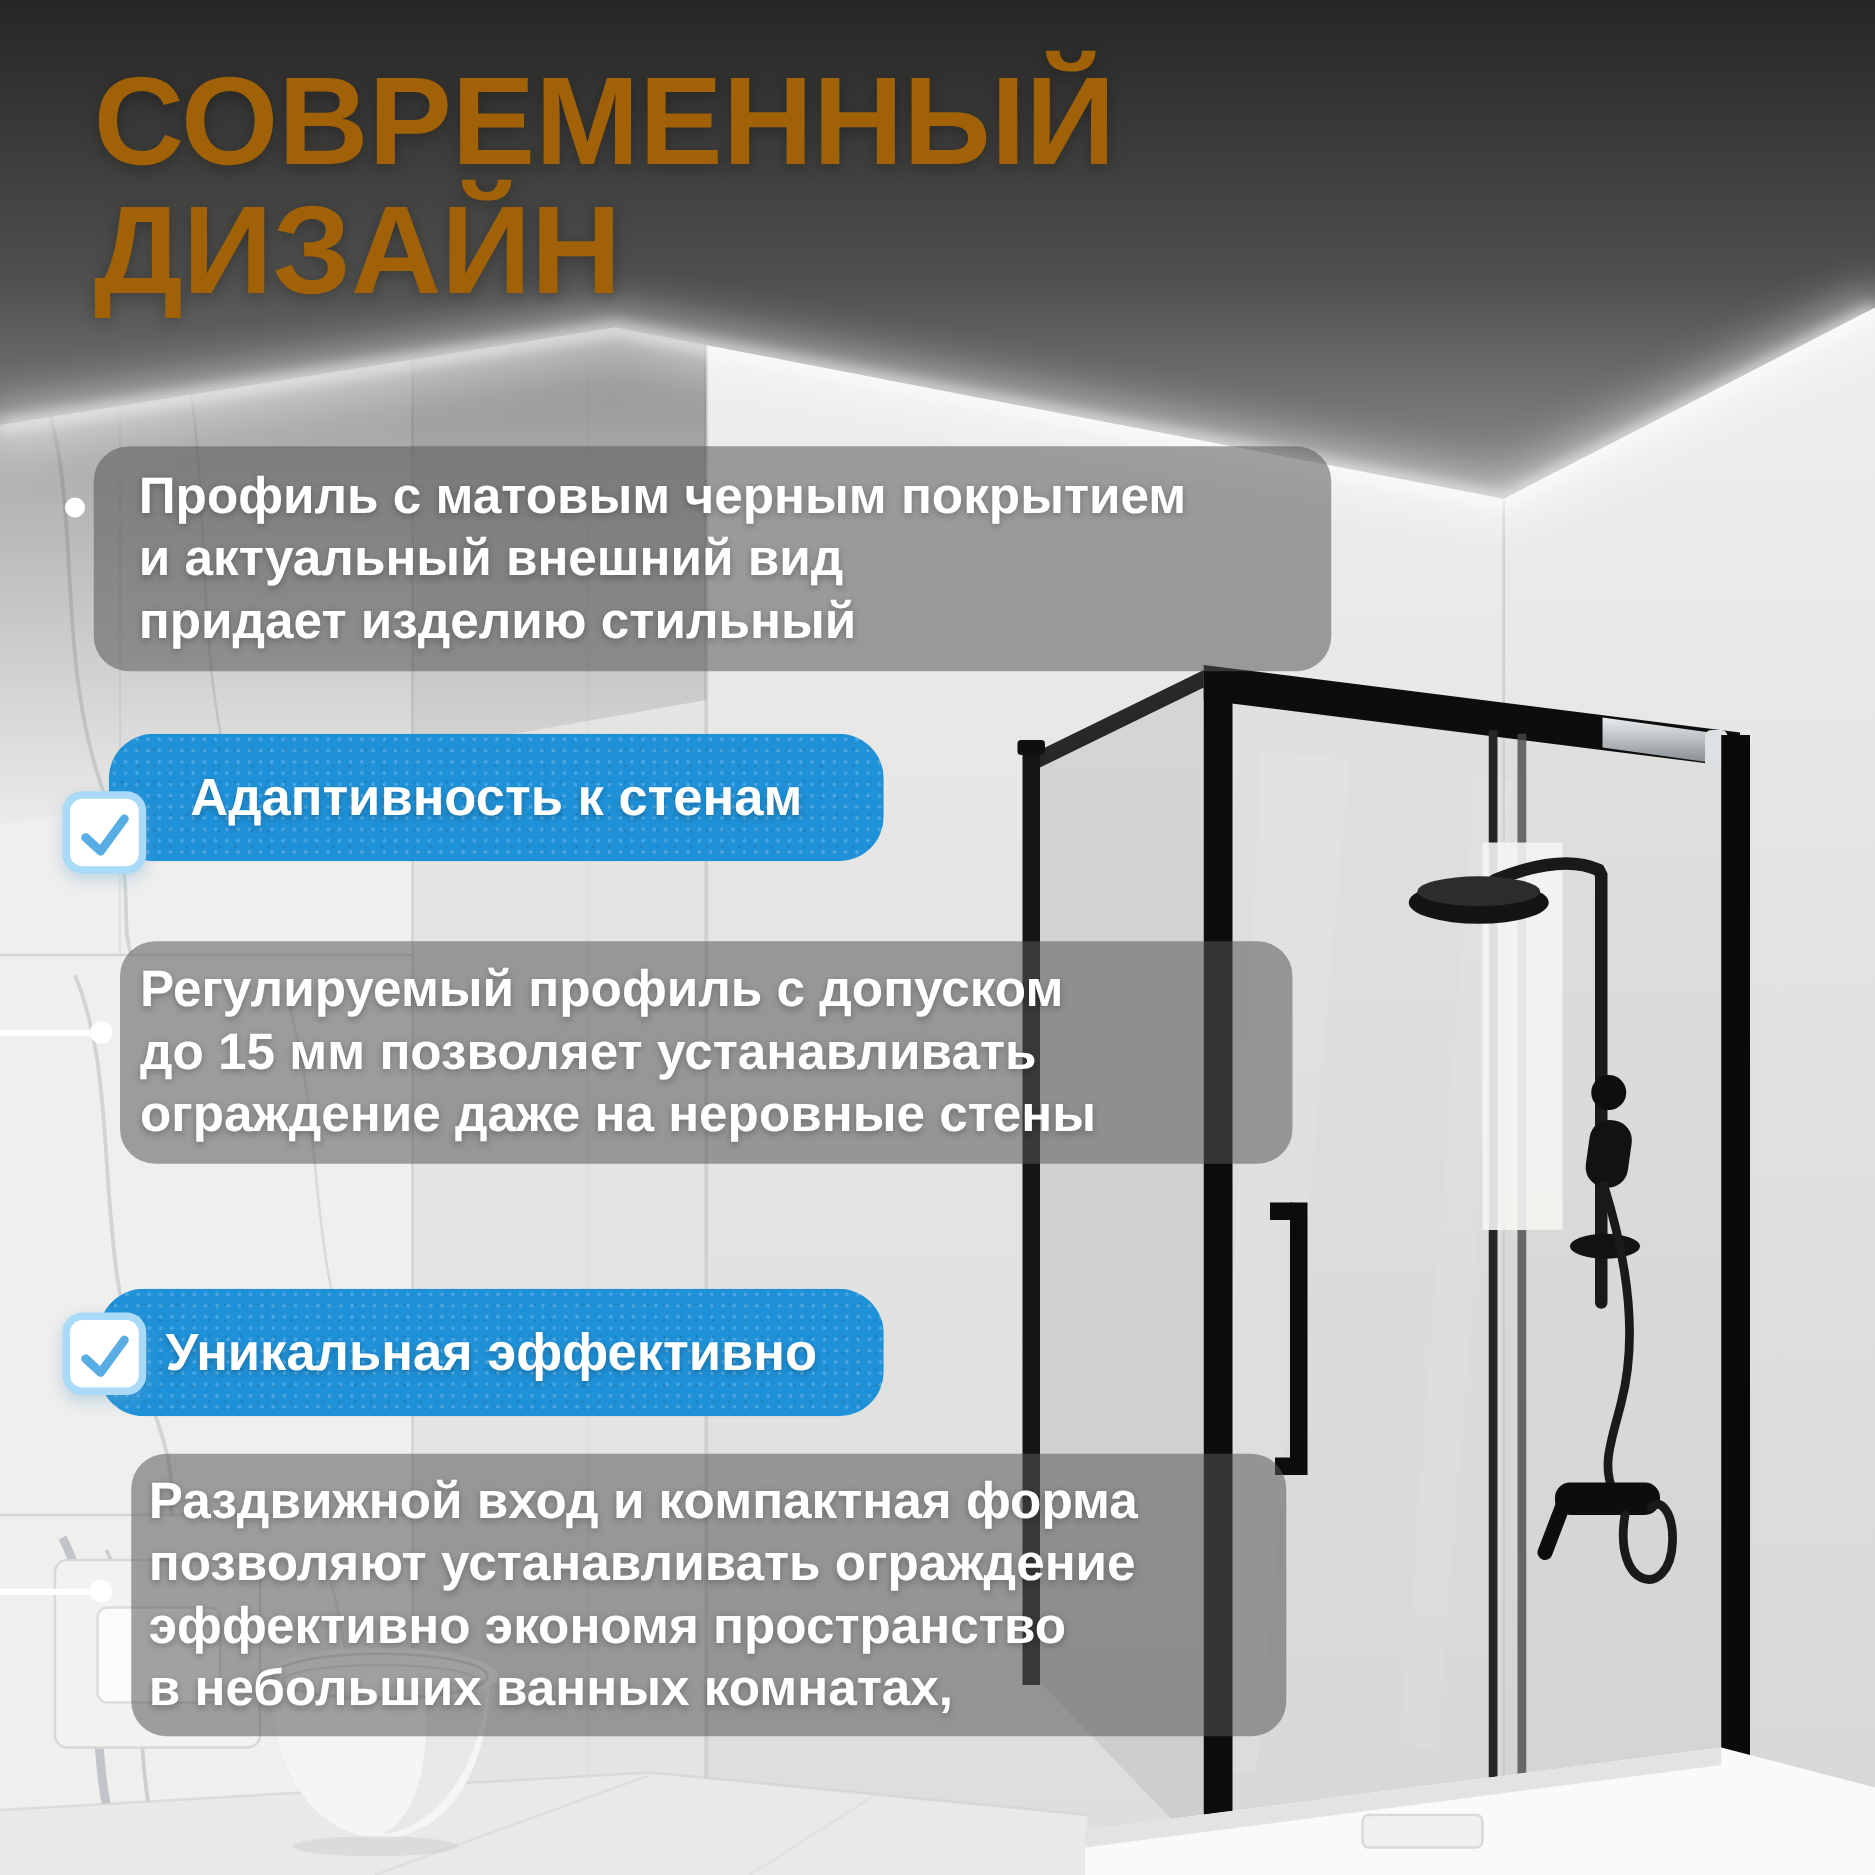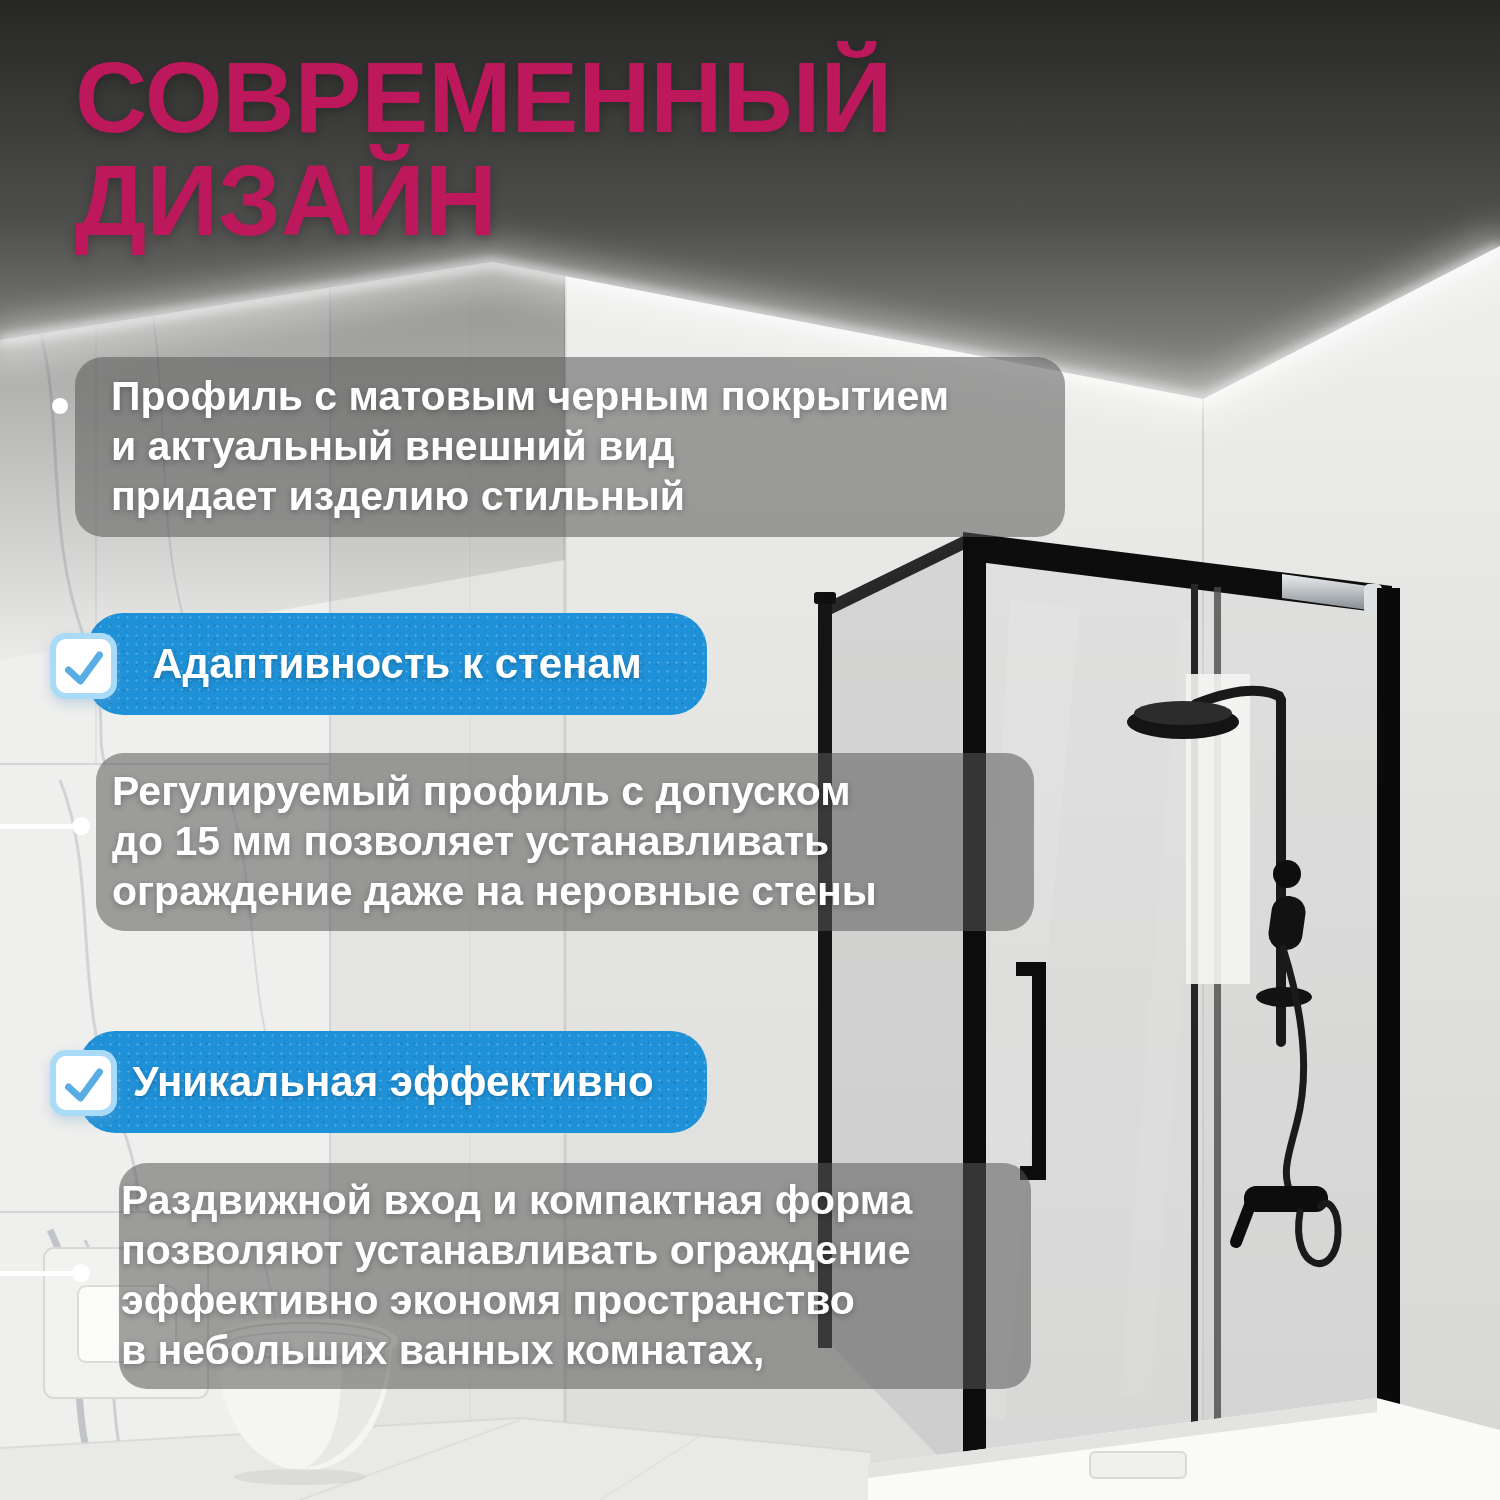--- a/index.html
+++ b/index.html
@@ -5,49 +5,49 @@
   html,body{margin:0;padding:0;background:#ffffff;}
   .canvas{
     position:relative;width:1500px;height:1500px;overflow:hidden;
     font-family:"Liberation Sans",sans-serif;
   }
   .bg{position:absolute;left:0;top:0;width:1500px;height:1500px;display:block;}
 
   
   .title{
     position:absolute;left:75px;top:46px;margin:0;
-    color:#be185d;font-size:100px;line-height:103px;font-weight:bold;
+    color:#a16207;font-size:100px;line-height:103px;font-weight:bold;
     letter-spacing:0px;text-shadow:0 3px 12px rgba(0,0,0,0.25);
   }
   .title span{display:block;}
 
   
   .panel{
     position:absolute;border-radius:28px;
     background:rgba(88,88,88,0.55);
     color:#ffffff;font-weight:bold;font-size:41px;line-height:50px;
     text-shadow:0 2px 6px rgba(0,0,0,0.28);
   }
   .panel1{left:75px;top:357px;width:930px;padding:14px 24px 16px 36px;}
   .panel2{left:96px;top:753px;width:890px;padding:13px 32px 15px 16px;}
-  .panel3{left:119px;top:1163px;width:890px;padding:12px 20px 14px 2px;}
+  .panel3{left:105px;top:1163px;width:890px;padding:12px 20px 14px 14px;}
 
   
   .pill{
     position:absolute;height:102px;border-radius:36px;
     background-color:#1f91d8;
     background-image:
       radial-gradient(rgba(255,255,255,0.20) 1.2px, transparent 1.4px),
       radial-gradient(rgba(0,0,0,0.10) 1px, transparent 1.2px);
     background-size:9px 9px,13px 13px;background-position:0 0,4px 6px;
     display:flex;align-items:center;justify-content:center;
     color:#ffffff;font-weight:bold;font-size:42px;
     text-shadow:0 2px 5px rgba(0,0,0,0.22);
   }
-  .pill1{left:87px;top:613px;width:620px;}
+  .pill1{left:87px;top:587px;width:620px;}
   .pill2{left:79px;top:1031px;width:628px;}
 
   
   .checkbox{
     position:absolute;width:55px;height:54px;background:#ffffff;
     border:6px solid #a9daf7;border-radius:16px;
     box-shadow:0 5px 12px rgba(110,165,205,0.35);
   }
   .cb1{left:50px;top:633px;}
   .cb2{left:50px;top:1050px;}

